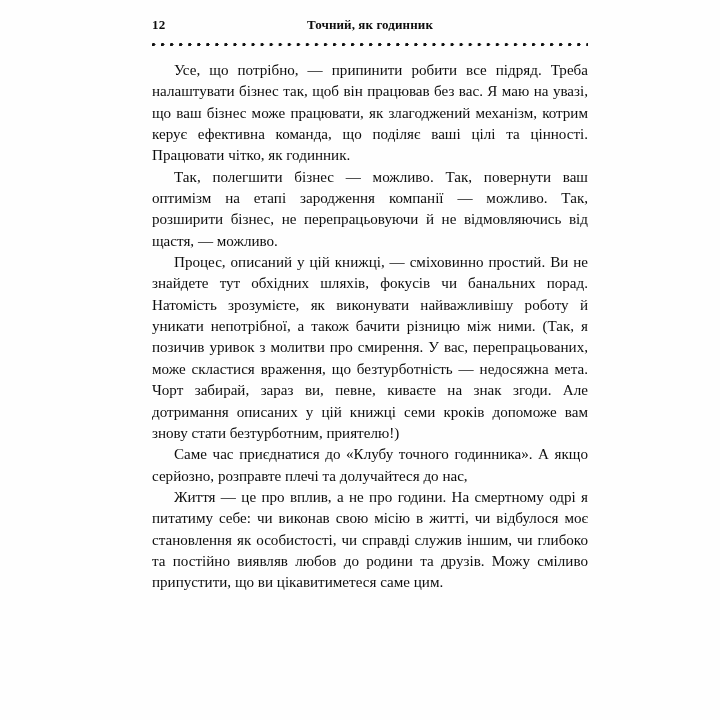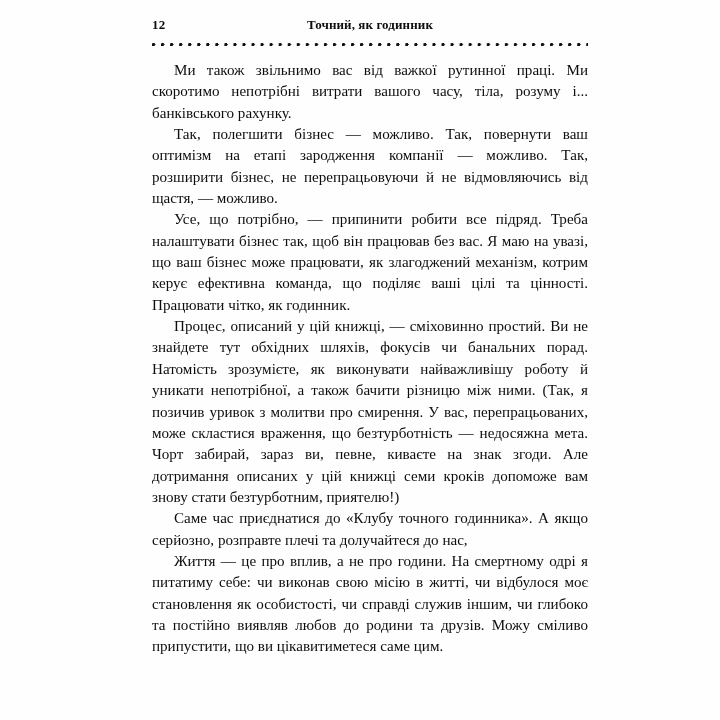--- a/index.html
+++ b/index.html
@@ -94,22 +94,21 @@
   <div class="page-body">
 
     <div class="header-row">
       <span class="folio">12</span>
       <span class="running-head">Точний, як годинник</span>
     </div>
 
     <div class="dot-rule"></div>
 
     <div class="text-block">
-      <p class="para">Ми також звільнимо вас від важкої рутинної праці. Ми скоротимо непотрібні витрати вашого часу, тіла, розуму і... банківського рахунку.</p>
+      <p class="para">Усе, що потрібно, — припинити робити все підряд. Треба налаштувати бізнес так, щоб він працював без вас. Я маю на увазі, що ваш бізнес може працювати, як злагоджений механізм, котрим керує ефективна команда, що поділяє ваші цілі та цінності. Працювати чітко, як годинник.</p>
       <p class="para">Так, полегшити бізнес — можливо. Так, повернути ваш оптимізм на етапі зародження компанії — можливо. Так, розширити бізнес, не перепрацьовуючи й не відмовляючись від щастя, — можливо.</p>
-      <p class="para">Усе, що потрібно, — припинити робити все підряд. Треба налаштувати бізнес так, щоб він працював без вас. Я маю на увазі, що ваш бізнес може працювати, як злагоджений механізм, котрим керує ефективна команда, що поділяє ваші цілі та цінності. Працювати чітко, як годинник.</p>
       <p class="para">Процес, описаний у цій книжці, — сміховинно простий. Ви не знайдете тут обхідних шляхів, фокусів чи банальних порад. Натомість зрозумієте, як виконувати найважливішу роботу й уникати непотрібної, а також бачити різницю між ними. (Так, я позичив уривок з молитви про смирення. У вас, перепрацьованих, може скластися враження, що безтурботність — недосяжна мета. Чорт забирай, зараз ви, певне, киваєте на знак згоди. Але дотримання описаних у цій книжці семи кроків допоможе вам знову стати безтурботним, приятелю!)</p>
       <p class="para last-clipped">Саме час приєднатися до «Клубу точного годинника». А якщо серйозно, розправте плечі та долучайтеся до нас,</p>
       <p class="para">Життя — це про вплив, а не про години. На смертному одрі я питатиму себе: чи виконав свою місію в житті, чи відбулося моє становлення як особистості, чи справді служив іншим, чи глибоко та постійно виявляв любов до родини та друзів. Можу сміливо припустити, що ви цікавитиметеся саме цим.</p>
     </div>
 
   </div>
 </div>
 
 </body></html>

